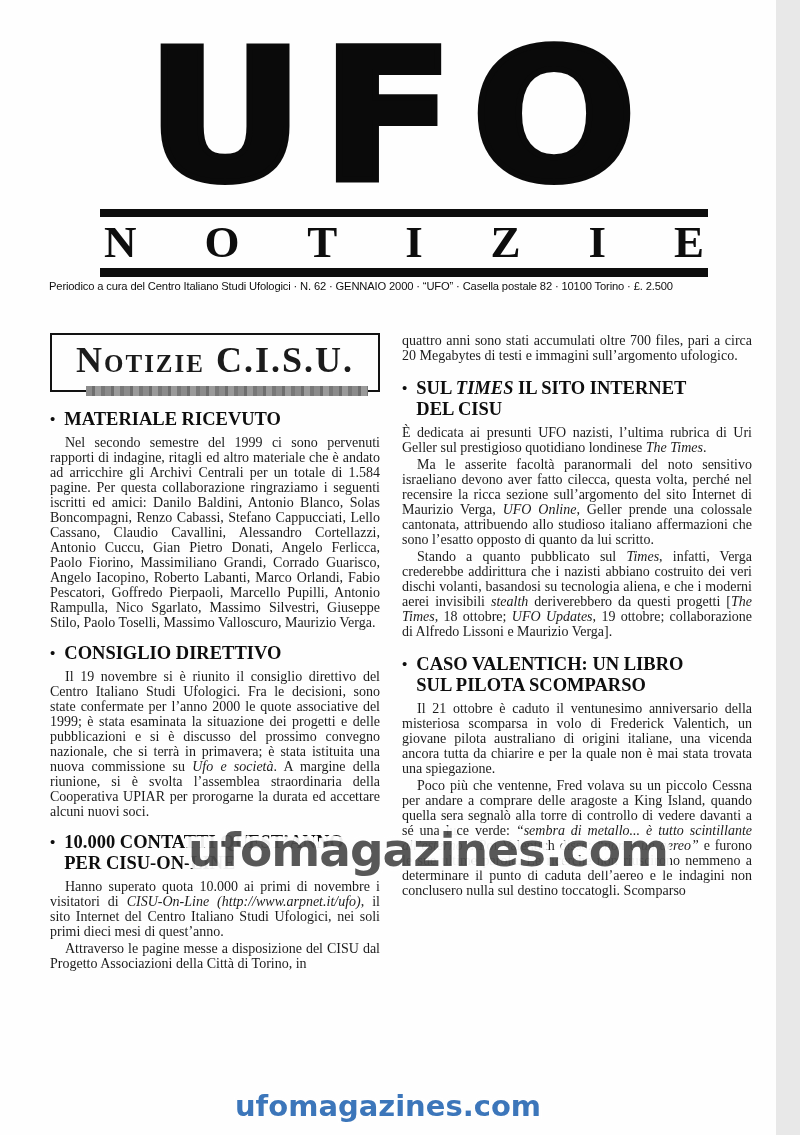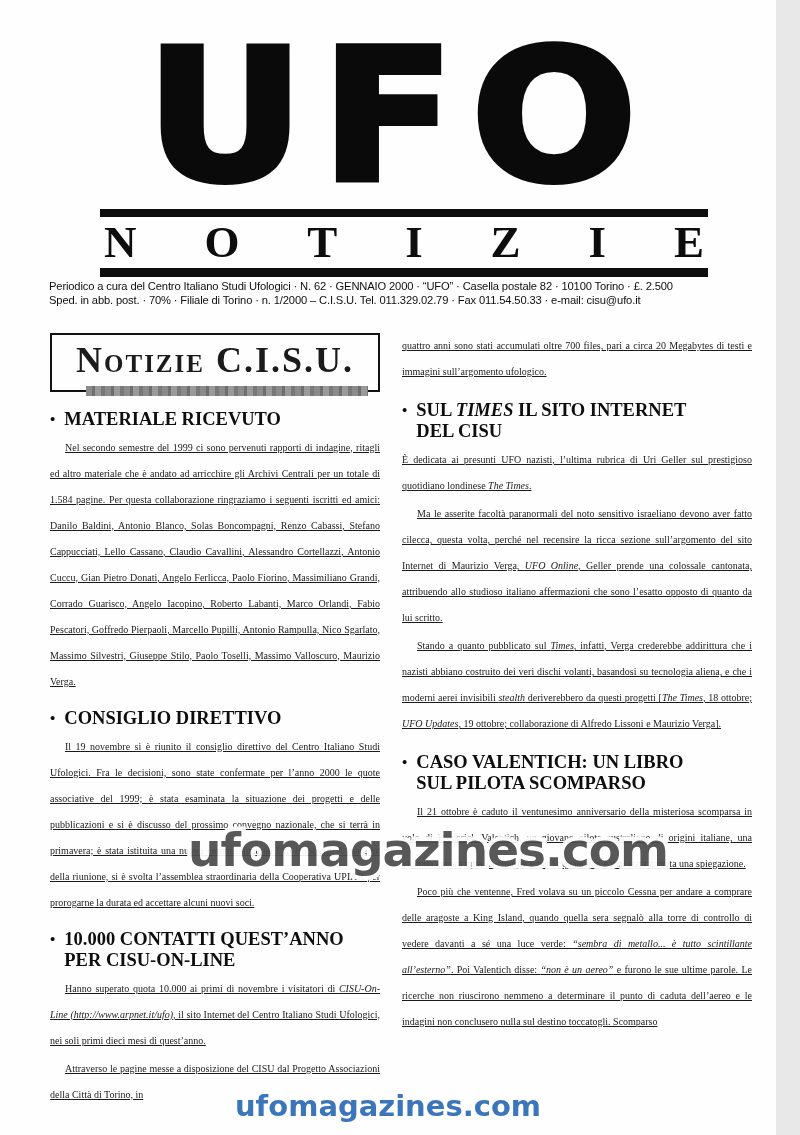--- a/index.html
+++ b/index.html
@@ -31,21 +31,21 @@
     letter-spacing:2px;line-height:1.1;}
   .box-bar{position:relative;margin:-6px 0 0 36px;width:282px;height:10px;
     background:repeating-linear-gradient(90deg,#8b8b8b 0 6px,#6e6e6e 6px 9px,#9a9a9a 9px 15px,#787878 15px 19px);}
 
   .sec-h{display:flex;gap:9px;font-weight:bold;font-size:18.5px;line-height:21px;
     margin:13px 0 5px;color:#0e0e0e;}
   .sec-h .bullet{font-size:15px;line-height:21px;}
   .sec-h em{font-style:italic;}
   .col-right .sec-h{margin-top:15px;}
 
-  .para{font-size:10px;line-height:26px;text-align:justify;margin:0 0 2px;text-decoration:underline;}
+  .para{font-size:14px;line-height:15px;text-align:justify;margin:0 0 2px;}
   .para.indent{text-indent:15px;}
   .para em{font-style:italic;}
 
   
   .wm{position:absolute;font-family:"DejaVu Sans",sans-serif;font-weight:bold;
       white-space:nowrap;opacity:0.93;}
   .wm .wm-stroke{position:absolute;left:0;top:0;color:#fff;-webkit-text-stroke:9px #ffffff;
       text-shadow:0 0 2px #fff;}
   .wm .wm-fill{position:relative;}
   .wm-center{top:822px;left:188px;font-size:47px;letter-spacing:-1px;}
@@ -66,21 +66,20 @@
       <span>O</span>
       <span>T</span>
       <span>I</span>
       <span>Z</span>
       <span>I</span>
       <span>E</span>
     </div>
   <div class="mast-bar bar-bottom"></div>
   <div class="mast-info">
     <div>Periodico a cura del Centro Italiano Studi Ufologici · N. 62 · GENNAIO 2000 · “UFO” · Casella postale 82 · 10100 Torino · £. 2.500</div>
-    <div>Sped. in abb. post. · 70% · Filiale di Torino · n. 1/2000 – C.I.S.U. Tel. 011.329.02.79 · Fax 011.54.50.33 · e-mail: cisu@ufo.it</div>
   </div>
 
   <div class="columns">
 
     <div class="col-left">
       <div class="cisu-box">
         <div class="cisu-box-title">Notizie C.I.S.U.</div>
       </div>
       <div class="box-bar"></div>
 

